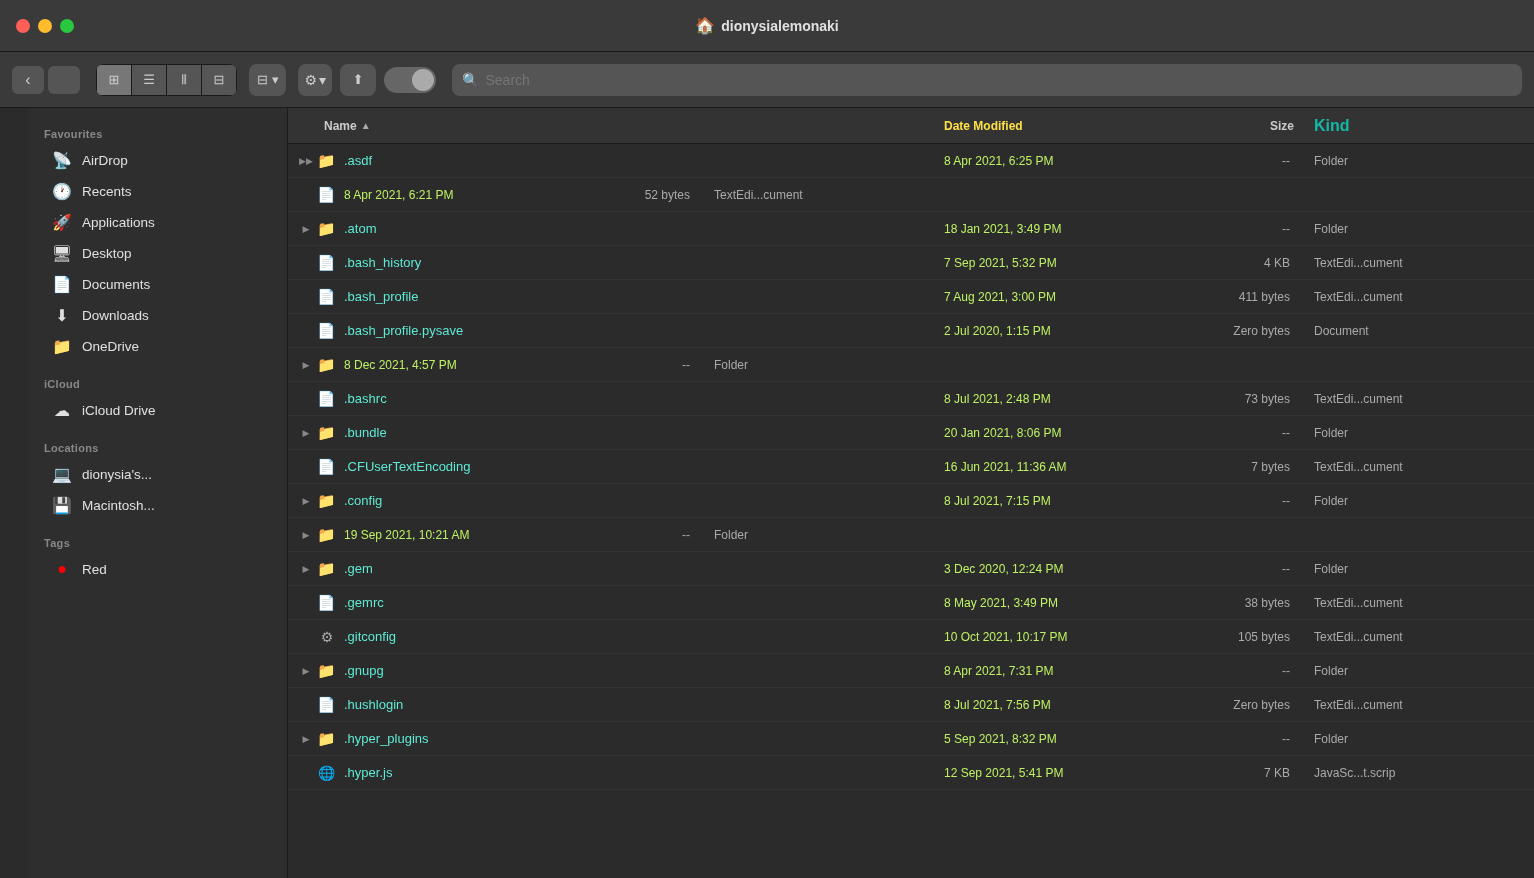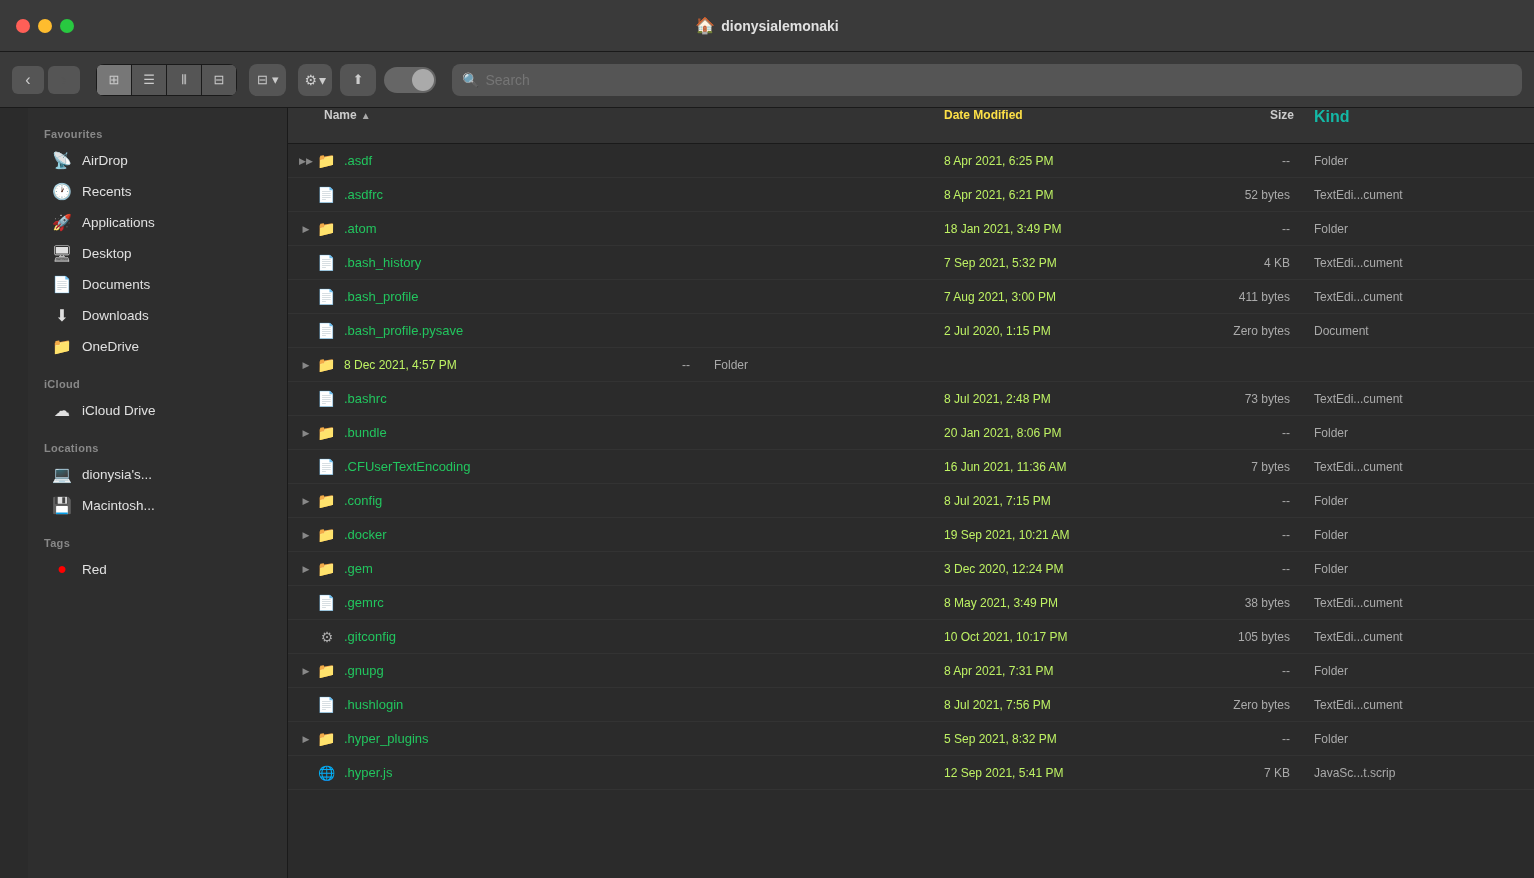--- a/index.html
+++ b/index.html
@@ -234,21 +234,21 @@
       flex: 1;
       display: flex;
       flex-direction: column;
       overflow: hidden;
       background: #2b2b2b;
     }
 
     
     .col-headers {
       display: flex;
-      align-items: flex-start;
+      align-items: center;
       height: 36px;
       background: #333;
       border-bottom: 1px solid #1a1a1a;
       flex-shrink: 0;
       padding: 0 0 0 36px;
     }
     .col-name {
       flex: 1;
       display: flex;
       align-items: center;
@@ -319,21 +319,21 @@
       font-size: 15px;
       flex-shrink: 0;
       margin-right: 6px;
     }
     .folder-icon { color: #5b9bd5; }
     .file-icon { color: #b0b0b0; }
 
     .row-name {
       flex: 1;
       font-size: 13px;
-      color: #22c55e;
+      color: #5eead4;
       white-space: nowrap;
       overflow: hidden;
       text-overflow: ellipsis;
       padding-right: 12px;
     }
     .row-date {
       width: 230px;
       font-size: 12px;
       color: #bef264;
       flex-shrink: 0;
@@ -499,21 +499,20 @@
         <div class="row-icon folder-icon">📁</div>
         <div class="row-name">.asdf</div>
         <div class="row-date">8 Apr 2021, 6:25 PM</div>
         <div class="row-size">--</div>
         <div class="row-kind">Folder</div>
       </div>
 
       <div class="file-row">
         <div class="row-expand"></div>
         <div class="row-icon file-icon">📄</div>
-        <div class="row-name">.asdfrc</div>
         <div class="row-date">8 Apr 2021, 6:21 PM</div>
         <div class="row-size">52 bytes</div>
         <div class="row-kind">TextEdi...cument</div>
       </div>
 
       <div class="file-row">
         <div class="row-expand">
             <span style="color:#888; font-size:9px;">▶</span>
           </div>
         <div class="row-icon folder-icon">📁</div>
@@ -598,21 +597,20 @@
         <div class="row-date">8 Jul 2021, 7:15 PM</div>
         <div class="row-size">--</div>
         <div class="row-kind">Folder</div>
       </div>
 
       <div class="file-row">
         <div class="row-expand">
             <span style="color:#888; font-size:9px;">▶</span>
           </div>
         <div class="row-icon folder-icon">📁</div>
-        <div class="row-name">.docker</div>
         <div class="row-date">19 Sep 2021, 10:21 AM</div>
         <div class="row-size">--</div>
         <div class="row-kind">Folder</div>
       </div>
 
       <div class="file-row">
         <div class="row-expand">
             <span style="color:#888; font-size:9px;">▶</span>
           </div>
         <div class="row-icon folder-icon">📁</div>

